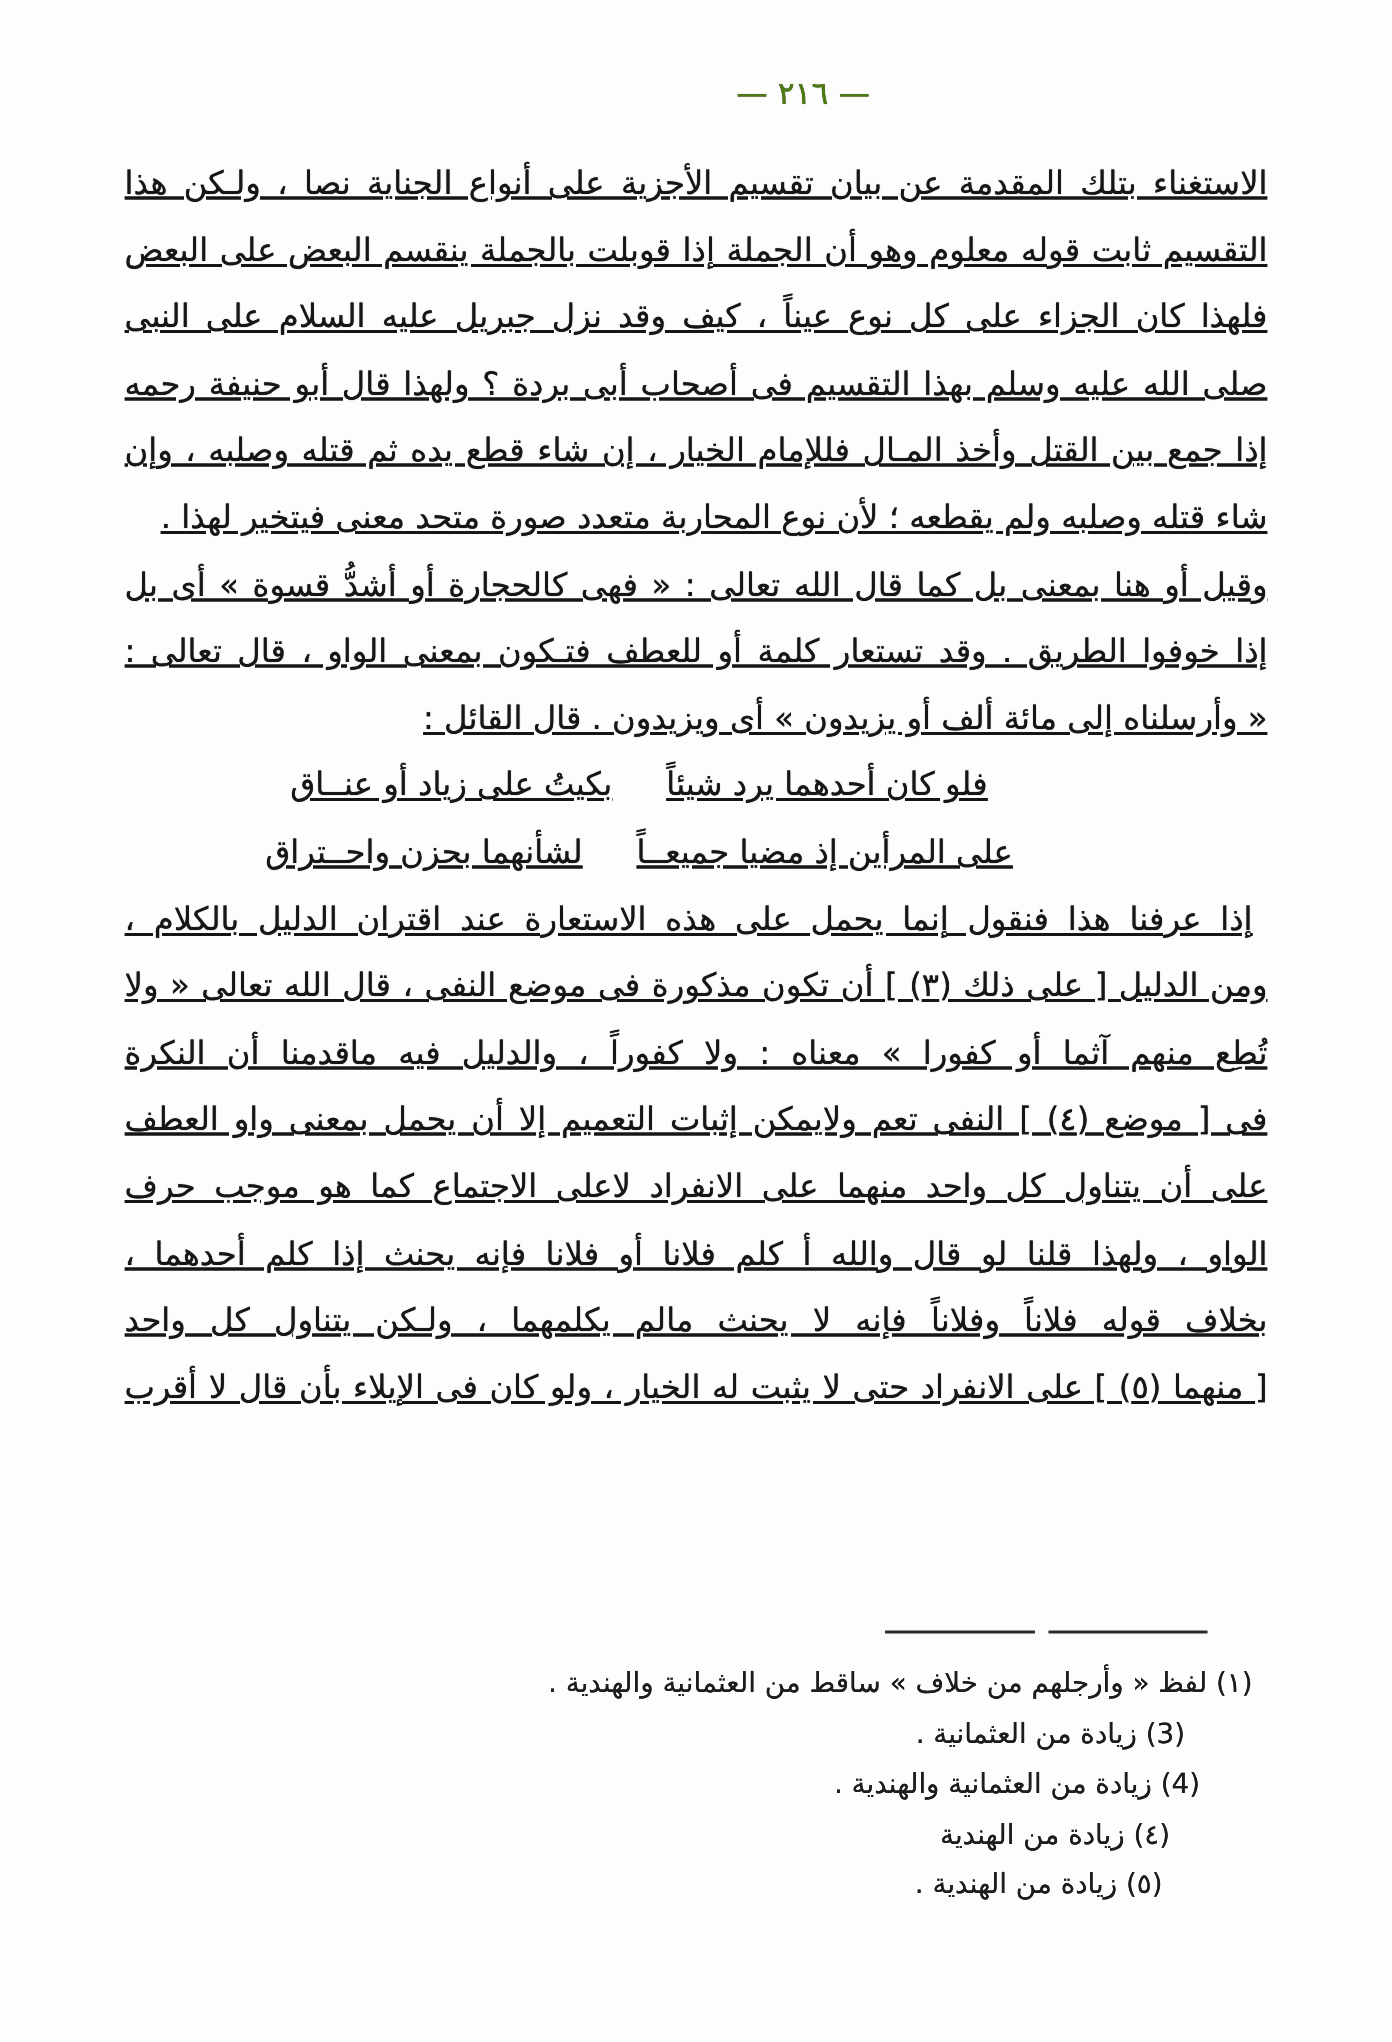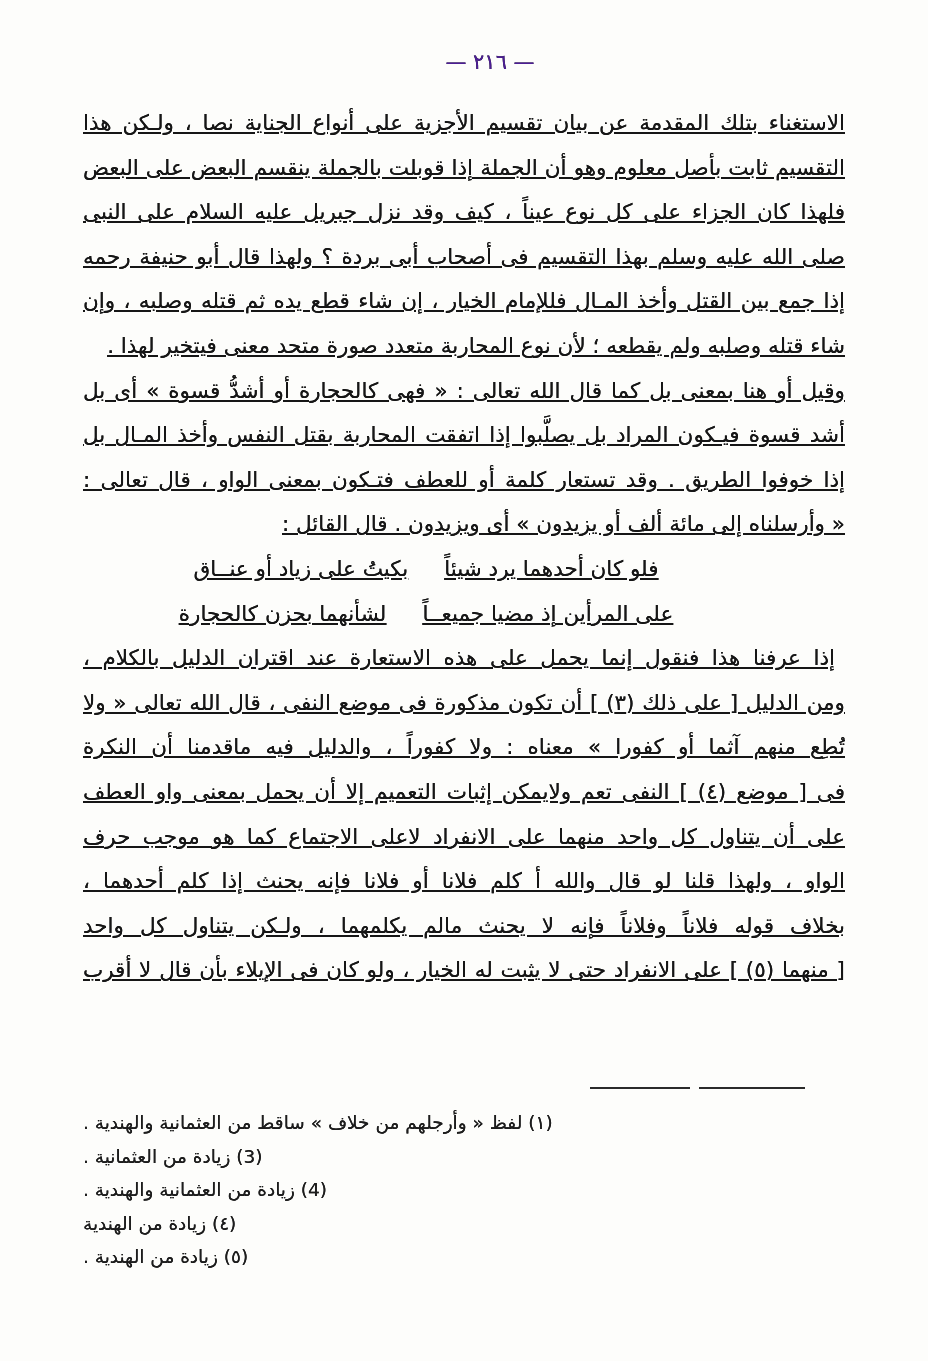--- a/index.html
+++ b/index.html
@@ -12,24 +12,24 @@
     position:relative;
     width:928px;height:1361px;
     background:#fdfdfb;
     color:#1b1b1b;
     direction:rtl;
     overflow:hidden;
   }
   .pageno{
     position:absolute;
     top:50px;left:400px;width:180px;
-    text-align:center;
+    text-align:right;
     font-size:21px;
     letter-spacing:2px;
-    color:#4c1d95;
+    color:#4d7c0f;
     text-shadow:0 0 .5px #141414;
   }
   .textblock{
     position:absolute;
     top:101px;right:83px;width:762px;
     font-size:21.5px;
     color:#161616;
     text-shadow:0 0 .55px #1a1a1a;
     text-decoration:underline;
   }
@@ -67,56 +67,55 @@
   .footnotes{
     position:absolute;
     top:1106px;right:83px;width:762px;
     font-size:18.5px;
     color:#1d1d1d;
     text-shadow:0 0 .4px #1d1d1d;
   }
   .fn{
     height:33.5px;
     line-height:33.5px;
-    text-align:left;
+    text-align:right;
     white-space:nowrap;
     overflow:hidden;
   }
   .fn1{ margin-left:0;   padding-right:10px; }
   .fn2{ padding-right:55px; }
   .fn3{ padding-right:45px; }
   .fn4{ padding-right:65px; }
   .fn5{ padding-right:70px; }
 </style>
 </head>
 <body>
 
 <div class="page">
 
   <div class="pageno">— ٢١٦ —</div>
 
   <div class="textblock">
     <div class="line j">الاستغناء بتلك المقدمة عن بيان تقسيم الأجزية على أنواع الجناية نصا ، ولـكن هذا</div>
-    <div class="line j">التقسيم ثابت بأصل معلوم وهو أن الجملة إذا قوبلت بالجملة ينقسم البعض على البعض</div>
+    <div class="line j">التقسيم ثابت قوله معلوم وهو أن الجملة إذا قوبلت بالجملة ينقسم البعض على البعض</div>
     <div class="line j">فلهذا كان الجزاء على كل نوع عيناً ، كيف وقد نزل جبريل عليه السلام على النبى</div>
     <div class="line j">صلى الله عليه وسلم بهذا التقسيم فى أصحاب أبى بردة ؟ ولهذا قال أبو حنيفة رحمه الله</div>
     <div class="line j">إذا جمع بين القتل وأخذ المـال فللإمام الخيار ، إن شاء قطع يده ثم قتله وصلبه ، وإن</div>
     <div class="line">شاء قتله وصلبه ولم يقطعه ؛ لأن نوع المحاربة متعدد صورة متحد معنى فيتخير لهذا .</div>
     <div class="line j">وقيل أو هنا بمعنى بل كما قال الله تعالى : « فهى كالحجارة أو أشدُّ قسوة » أى بل</div>
-    <div class="line j">أشد قسوة فيـكون المراد بل يصلَّبوا إذا اتفقت المحاربة بقتل النفس وأخذ المـال بل</div>
     <div class="line j">إذا خوفوا الطريق . وقد تستعار كلمة أو للعطف فتـكون بمعنى الواو ، قال تعالى :</div>
     <div class="line">« وأرسلناه إلى مائة ألف أو يزيدون » أى ويزيدون . قال القائل :</div>
 
     <div class="poetry-row">
       <span class="hemistich">فلو كان أحدهما يرد شيئاً</span>
       <span class="hemistich">بكيتُ على زياد أو عنــاق</span>
     </div>
     <div class="poetry-row">
       <span class="hemistich">على المرأين إذ مضيا جميعــاً</span>
-      <span class="hemistich">لشأنهما بحزن كالحجارة</span>
+      <span class="hemistich">لشأنهما بحزن واحــتراق</span>
     </div>
 
     <div class="line j indent">إذا عرفنا هذا فنقول إنما يحمل على هذه الاستعارة عند اقتران الدليل بالكلام ،</div>
     <div class="line j">ومن الدليل [ على ذلك (٣) ] أن تكون مذكورة فى موضع النفى ، قال الله تعالى « ولا</div>
     <div class="line j">تُطِع منهم آثما أو كفورا » معناه : ولا كفوراً ، والدليل فيه ماقدمنا أن النكرة</div>
     <div class="line j">فى [ موضع (٤) ] النفى تعم ولايمكن إثبات التعميم إلا أن يحمل بمعنى واو العطف ولـكن</div>
     <div class="line j">على أن يتناول كل واحد منهما على الانفراد لاعلى الاجتماع كما هو موجب حرف</div>
     <div class="line j">الواو ، ولهذا قلنا لو قال والله أ كلم فلانا أو فلانا فإنه يحنث إذا كلم أحدهما ،</div>
     <div class="line j">بخلاف قوله فلاناً وفلاناً فإنه لا يحنث مالم يكلمهما ، ولـكن يتناول كل واحد</div>
     <div class="line j">[ منهما (٥) ] على الانفراد حتى لا يثبت له الخيار ، ولو كان فى الإيلاء بأن قال لا أقرب</div>

